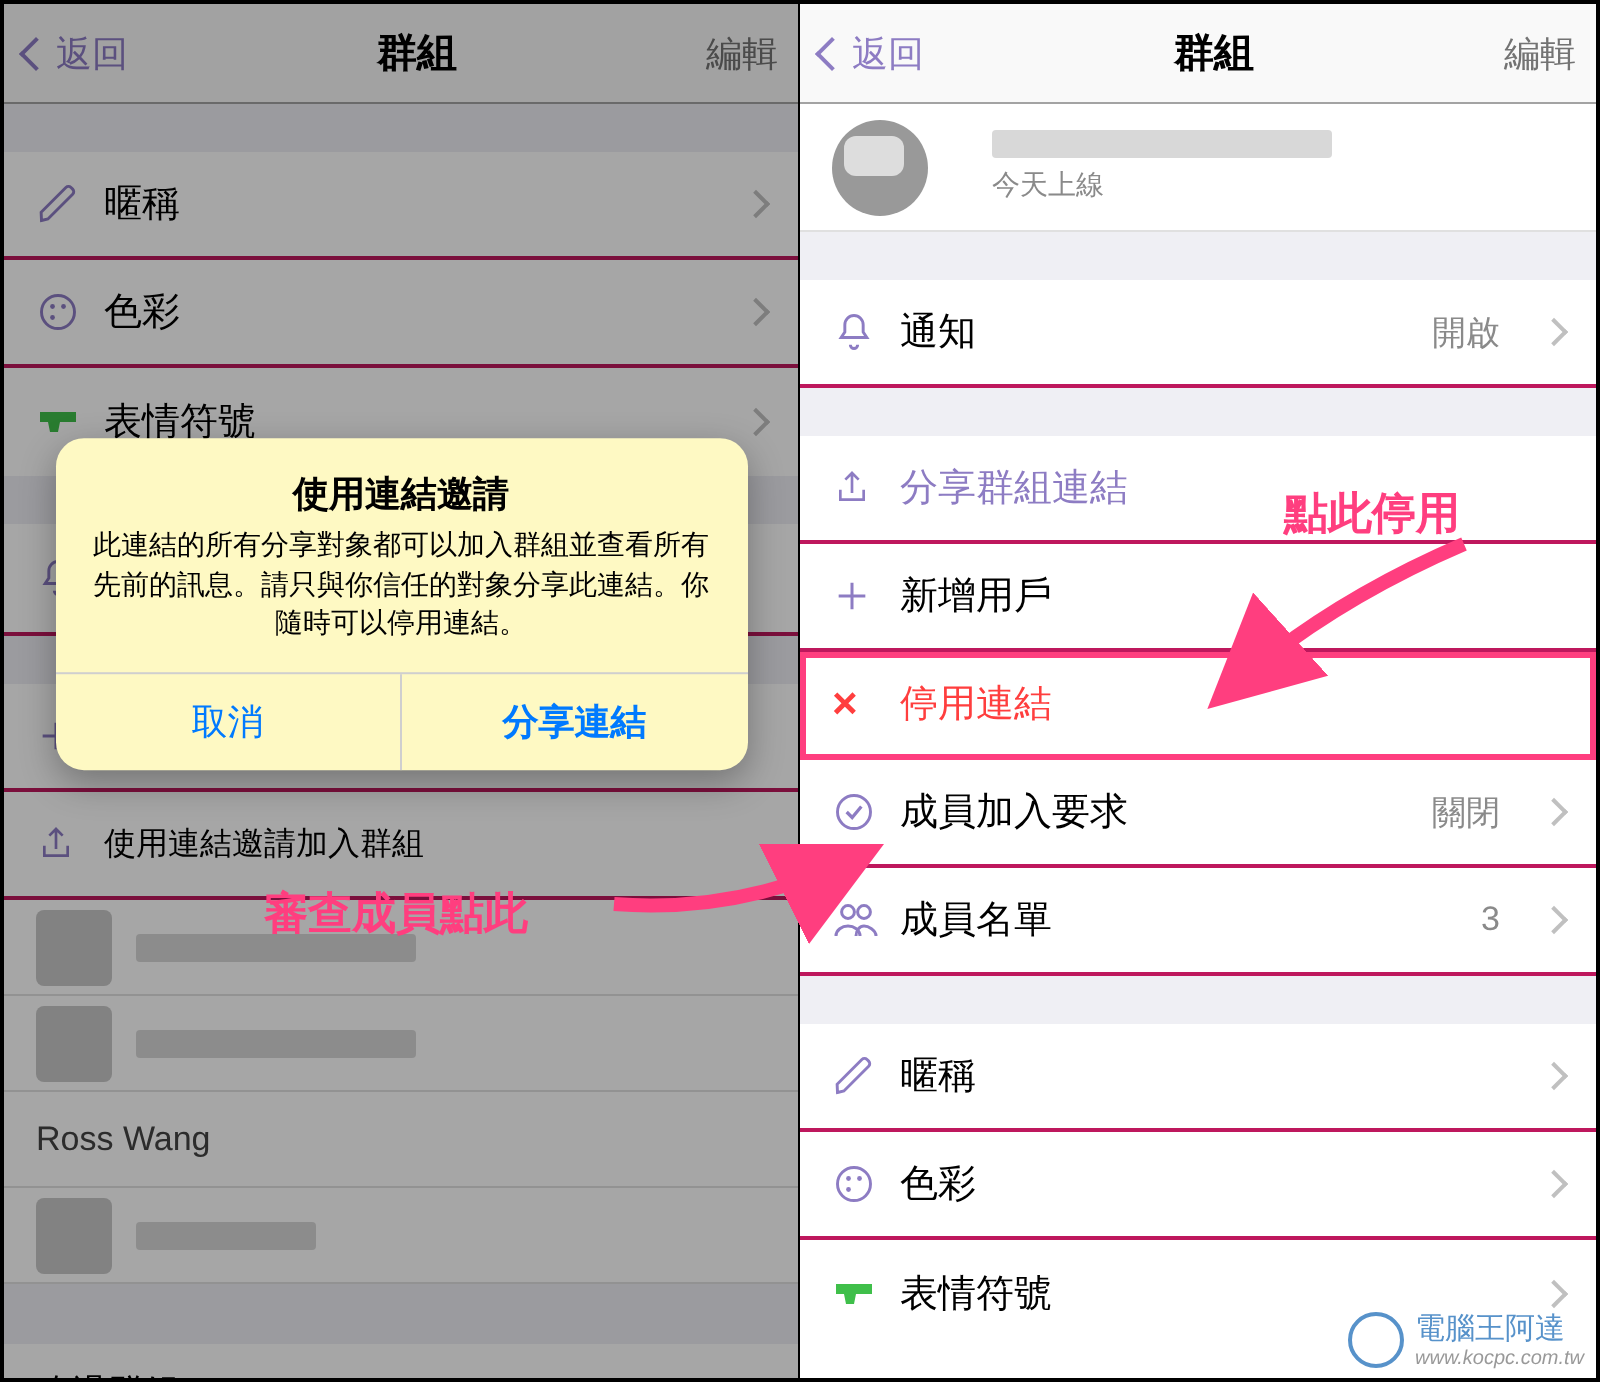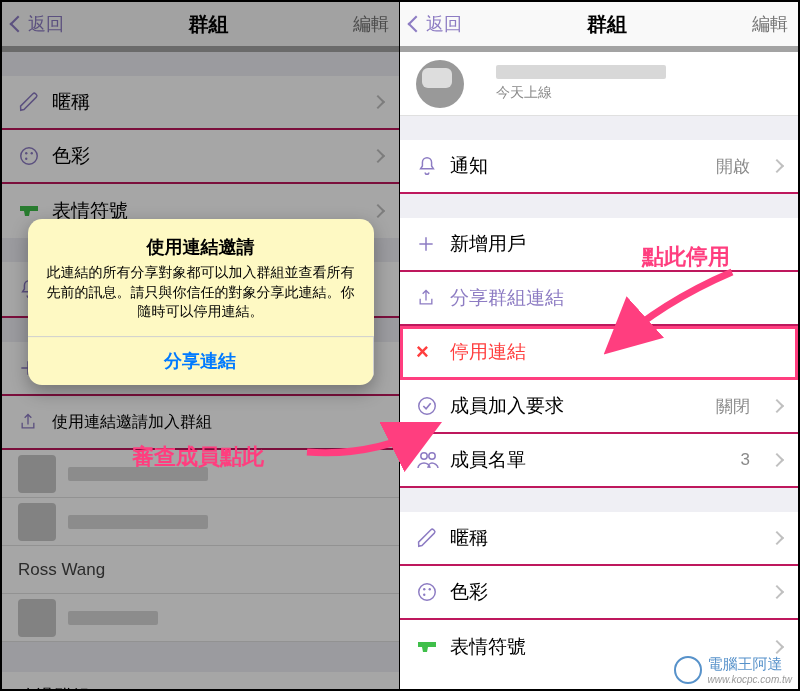--- a/index.html
+++ b/index.html
@@ -27,21 +27,21 @@
     overflow: hidden;
   }
   .pane.left { border-right: 1px solid #000; }
   
   .navbar {
     height: 50px;
     display: flex;
     align-items: center;
     justify-content: space-between;
     padding: 0 10px;
-    border-bottom: 6px solid #a3a3a3;
+    border-bottom: 1px solid #a3a3a3;
     background: #f9f9f9;
     font-size: 18px;
   }
   .navbar .back {
     color: #8d7cc3;
     display: flex;
     align-items: center;
     font-size: 18px;
   }
   .navbar .title {
@@ -338,20 +338,21 @@
         <span>略過群組</span>
       </div>
     </div>
 
     <div class="dim"></div>
 
     <div class="modal">
       <div class="mhead">使用連結邀請</div>
       <div class="mbody">此連結的所有分享對象都可以加入群組並查看所有先前的訊息。請只與你信任的對象分享此連結。你隨時可以停用連結。</div>
       <div class="mbuttons">
+        <div class="mbtn">取消</div>
         <div class="mbtn bold">分享連結</div>
       </div>
     </div>
   </div>
 
   <div class="pane right">
     <div class="navbar">
       <div class="back">
         <span class="chev-left"></span>
         <span>返回</span>
@@ -378,34 +379,34 @@
       </div>
       <div class="label">通知</div>
       <div class="value">開啟</div>
       <span class="chev-right-grey"></span>
     </div>
 
     <div class="sep"></div>
 
     <div class="row">
       <div class="ricon">
+        <svg width="20" height="22" viewBox="0 0 24 24">
+            <path fill="none" stroke="#8d7cc3" stroke-width="1.6" d="M12 3v12M8 7l4-4 4 4M5 13v6h14v-6"></path>
+          </svg>
+      </div>
+      <div class="label purple">分享群組連結</div>
+    </div>
+
+    <div class="row">
+      <div class="ricon">
         <svg width="20" height="20" viewBox="0 0 24 24">
             <path stroke="#8d7cc3" stroke-width="1.8" d="M12 4v16M4 12h16"></path>
           </svg>
       </div>
       <div class="label">新增用戶</div>
-    </div>
-
-    <div class="row">
-      <div class="ricon">
-        <svg width="20" height="22" viewBox="0 0 24 24">
-            <path fill="none" stroke="#8d7cc3" stroke-width="1.6" d="M12 3v12M8 7l4-4 4 4M5 13v6h14v-6"></path>
-          </svg>
-      </div>
-      <div class="label purple">分享群組連結</div>
     </div>
 
     <div class="row highlight">
       <div class="xicon">×</div>
       <div class="label red">停用連結</div>
     </div>
 
     <div class="row">
       <div class="ricon">
         <svg width="22" height="22" viewBox="0 0 24 24">

